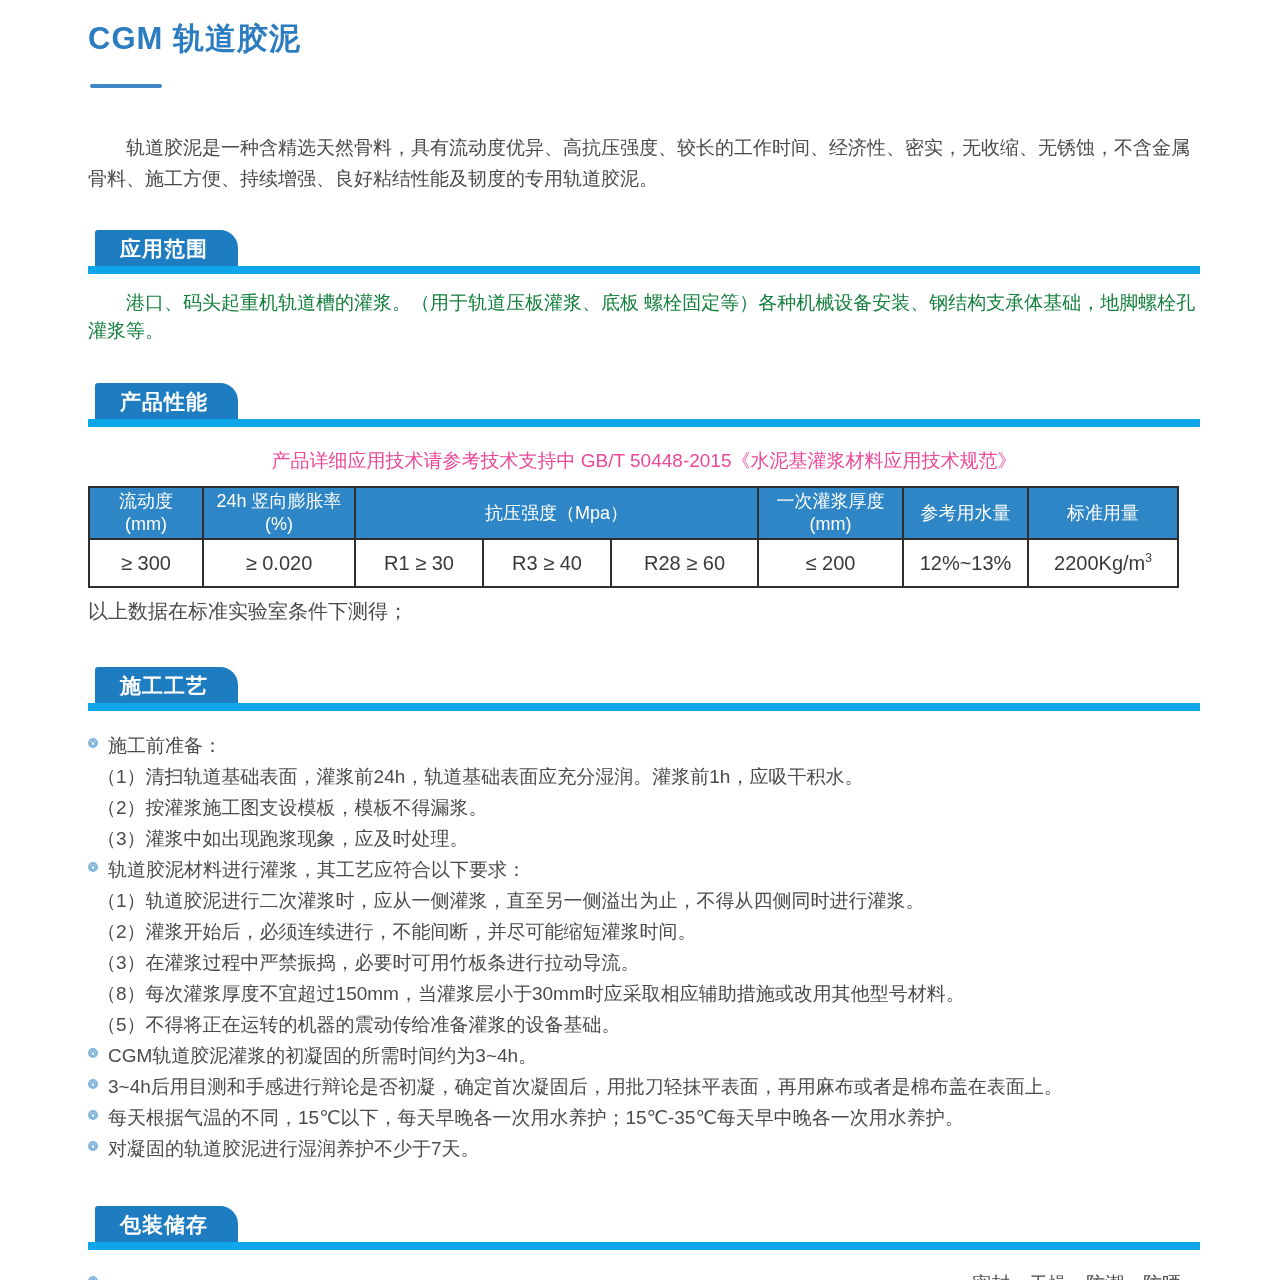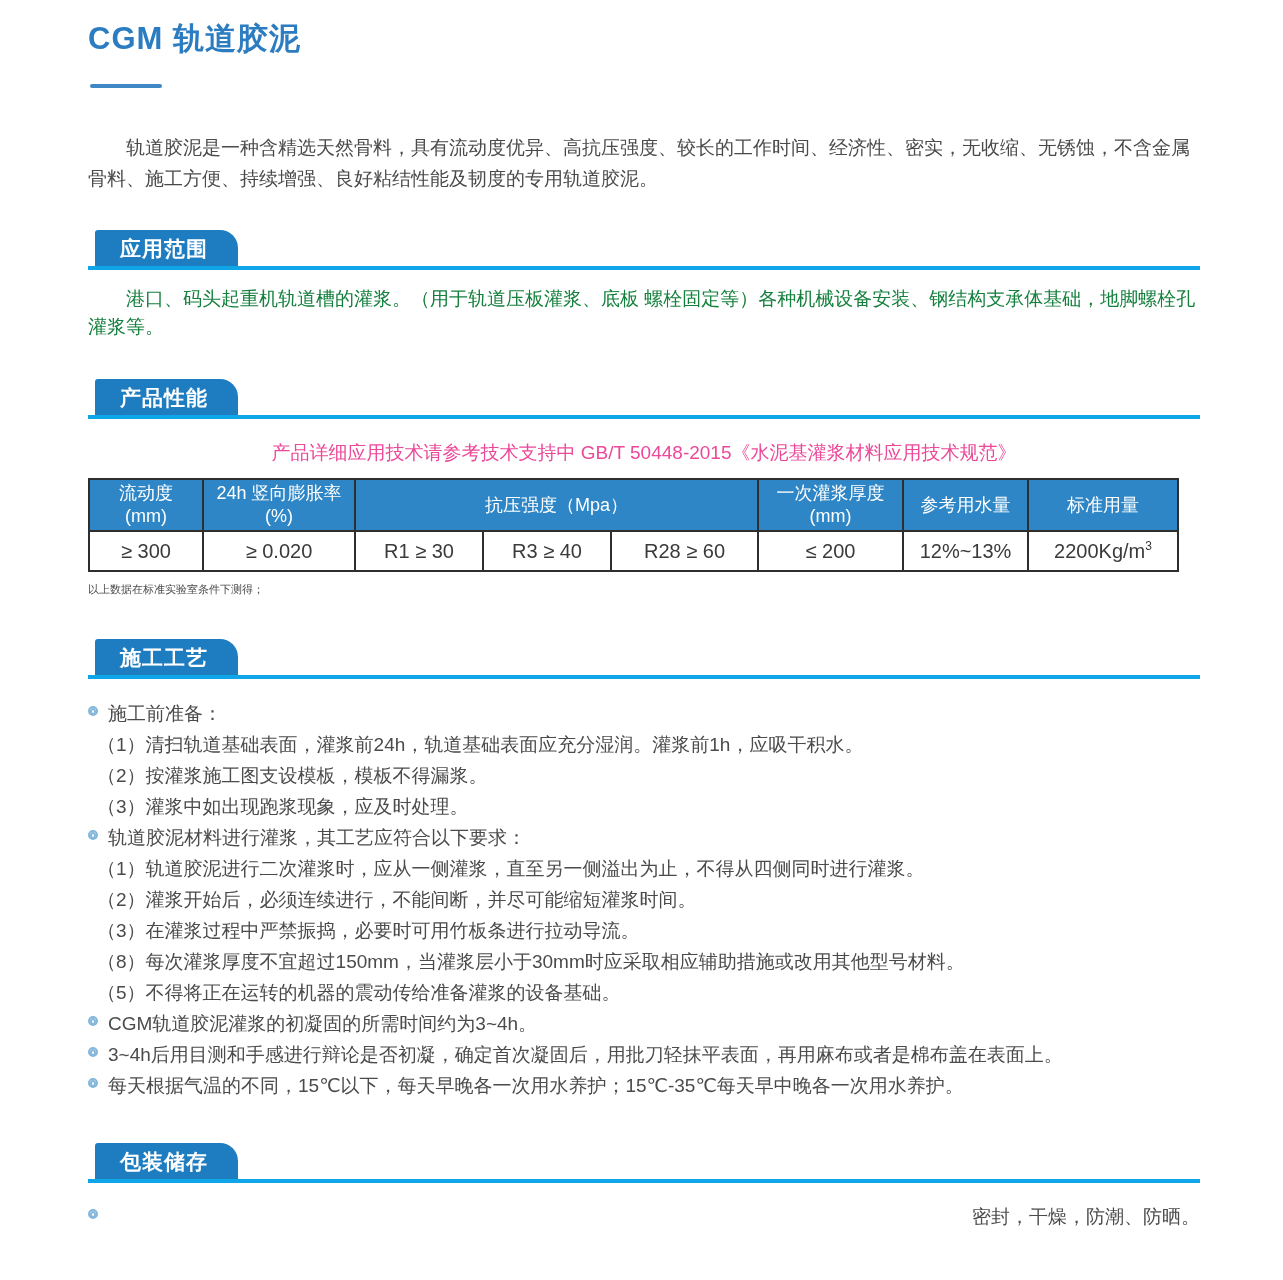--- a/index.html
+++ b/index.html
@@ -5,39 +5,39 @@
   * { margin:0; padding:0; box-sizing:border-box; }
   html,body { width:1283px; height:1280px; background:#ffffff; overflow:hidden;
               font-family:"Liberation Sans","DejaVu Sans",sans-serif; }
   .page { width:1112px; margin-left:88px; padding-top:18px; }
 
   .doc-title { color:#2b7cc0; font-size:31px; font-weight:bold; letter-spacing:1px; }
   .title-underline { width:72px; height:4px; background:#4087c5; margin:24px 0 0 2px; border-radius:2px; }
 
   .intro { margin-top:44px; text-indent:2em; font-size:19px; line-height:31px; color:#4a4a4a; }
 
-  .section-head { border-bottom:4px solid #0ea5e9; line-height:0;padding-left:7px; }
+  .section-head { border-bottom:8px solid #0ea5e9; line-height:0;padding-left:7px; }
   .tab { display:inline-block; background:#1e7cc0; color:#ffffff; font-weight:bold;
          font-size:21px; line-height:25px; padding:6px 30px 5px 25px;
          border-radius:3px 18px 0 0; letter-spacing:1px; }
 
   .app-section { margin-top:36px; }
   .app-text { margin-top:15px; text-indent:2em; font-size:19px; line-height:28px; color:#15803d; }
 
   .perf-section { margin-top:38px; }
   .perf-note { margin-top:21px; text-align:center; font-size:19px; color:#ec4899; }
 
   table.spec { width:1089px; border-collapse:collapse; margin-top:12px; table-layout:fixed; }
   table.spec th, table.spec td { border:2px solid #2e2e2e; text-align:center; vertical-align:middle; }
   table.spec th { background:#2e86c6; color:#ffffff; font-weight:normal;
                   font-size:18px; line-height:23px; height:52px; padding:2px 3px; }
-  table.spec td { background:#ffffff; color:#3a3a3a; font-size:20px; height:40px; }
+  table.spec td { background:#ffffff; color:#3a3a3a; font-size:20px; height:48px; }
   table.spec sup { font-size:12px; }
 
-  .footnote { margin-top:10px; font-size:11px; color:#4a4a4a; }
+  .footnote { margin-top:10px; font-size:20px; color:#4a4a4a; }
 
   .constr-section { margin-top:42px; }
   .list { margin-top:24px; }
   .li { display:flex; align-items:flex-start; margin-bottom:9px; color:#4b4b4b;
         font-size:19px; line-height:22px; }
   .li .li-text { display:block; }
   .ring { flex:0 0 auto; width:10px; height:10px; border:2px solid #84b7db; border-radius:50%;
           margin:3px 10px 0 0; display:flex; align-items:center; justify-content:center; }
   .ring::after { content:''; width:3px; height:3px; border:2px solid #84b7db; border-radius:50%; }
   .li.num { padding-left:9px; }
@@ -164,20 +164,24 @@
         <span class="li-text">CGM轨道胶泥灌浆的初凝固的所需时间约为3~4h。</span>
       </div>
       <div class="li">
         <span class="ring"></span>
         <span class="li-text">3~4h后用目测和手感进行辩论是否初凝，确定首次凝固后，用批刀轻抹平表面，再用麻布或者是棉布盖在表面上。</span>
       </div>
       <div class="li">
         <span class="ring"></span>
         <span class="li-text">每天根据气温的不同，15℃以下，每天早晚各一次用水养护；15℃-35℃每天早中晚各一次用水养护。</span>
       </div>
+      <div class="li">
+        <span class="ring"></span>
+        <span class="li-text">对凝固的轨道胶泥进行湿润养护不少于7天。</span>
+      </div>
     </div>
   </div>
 
   <div class="storage-section">
     <div class="section-head">
       <span class="tab">包装储存</span>
     </div>
     <div class="list storage">
       <div class="li">
         <span class="ring"></span>

